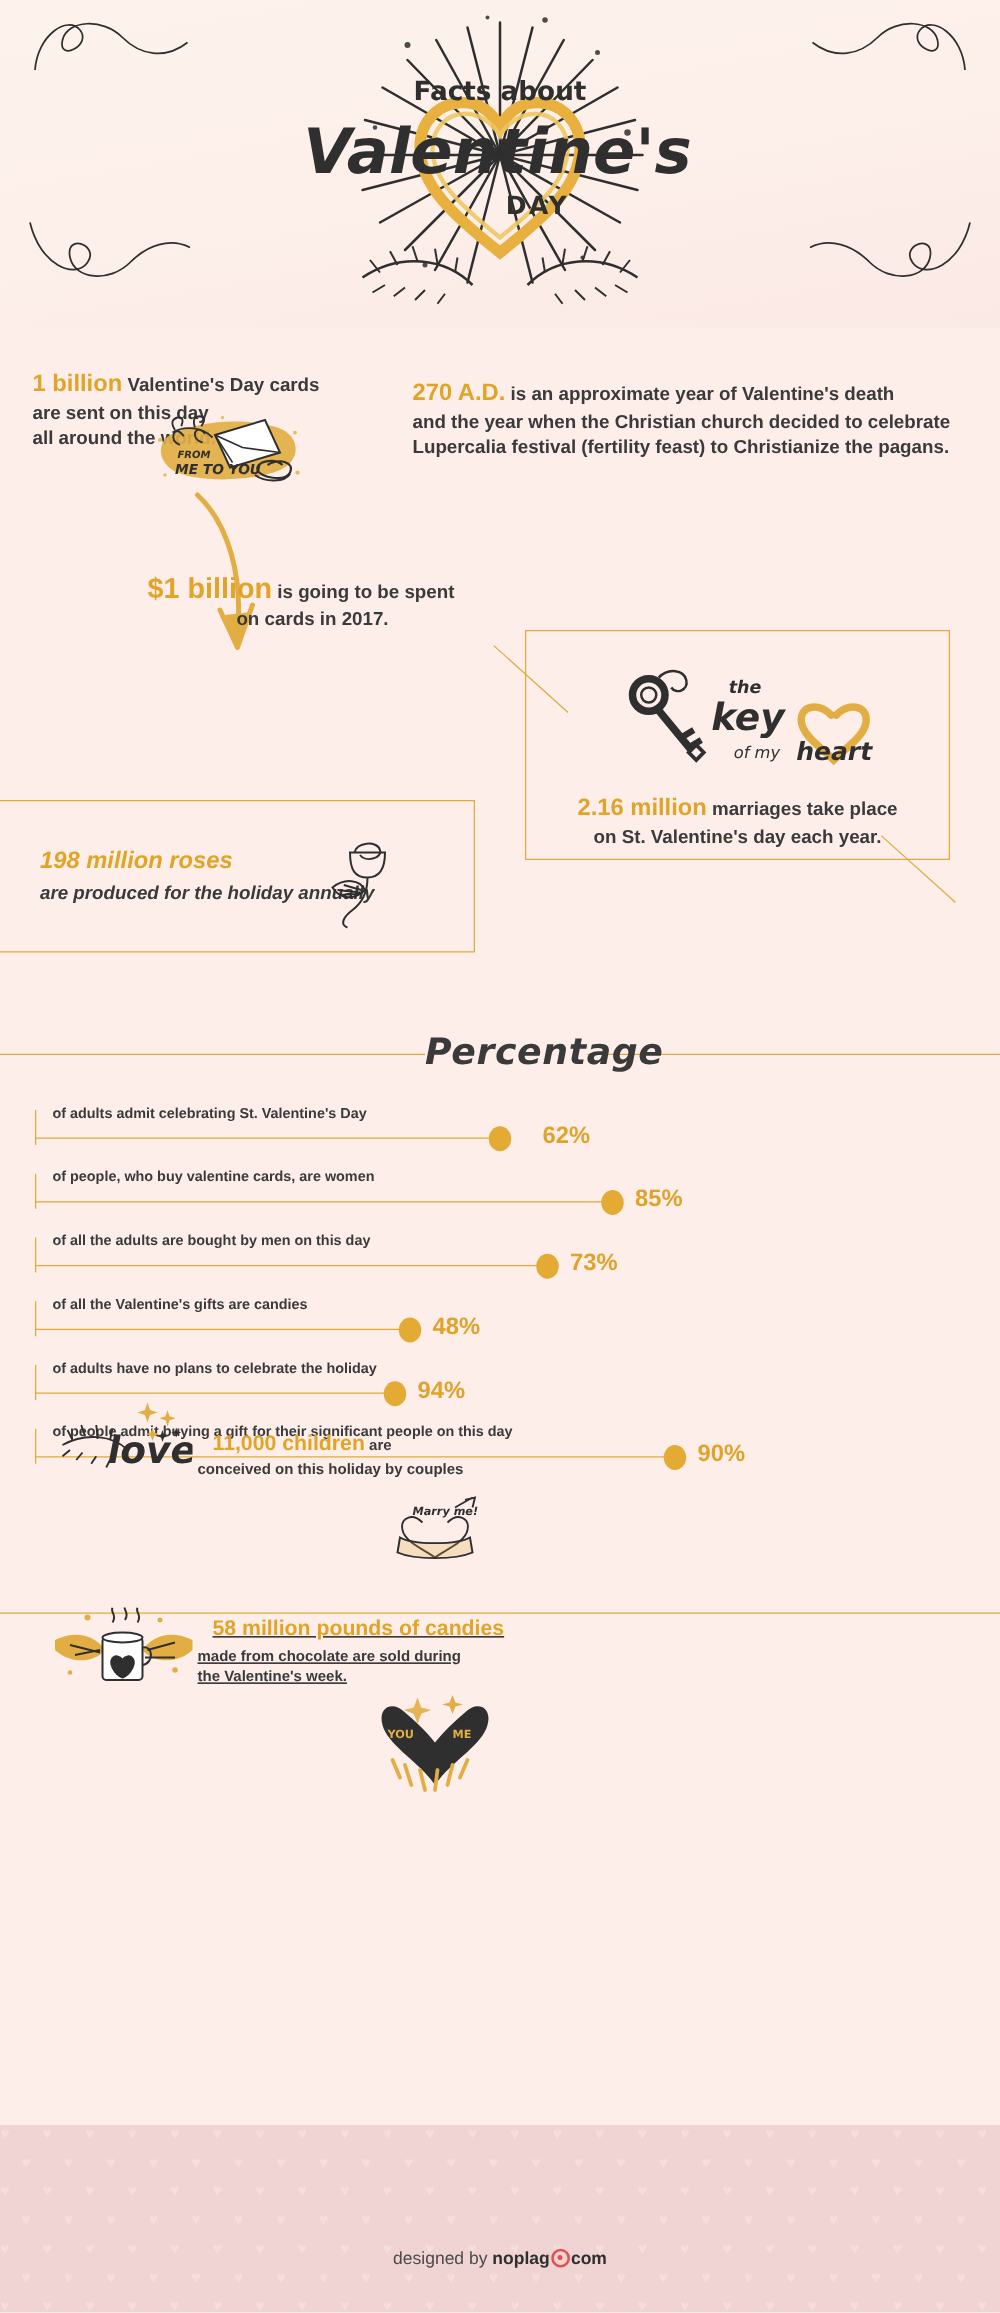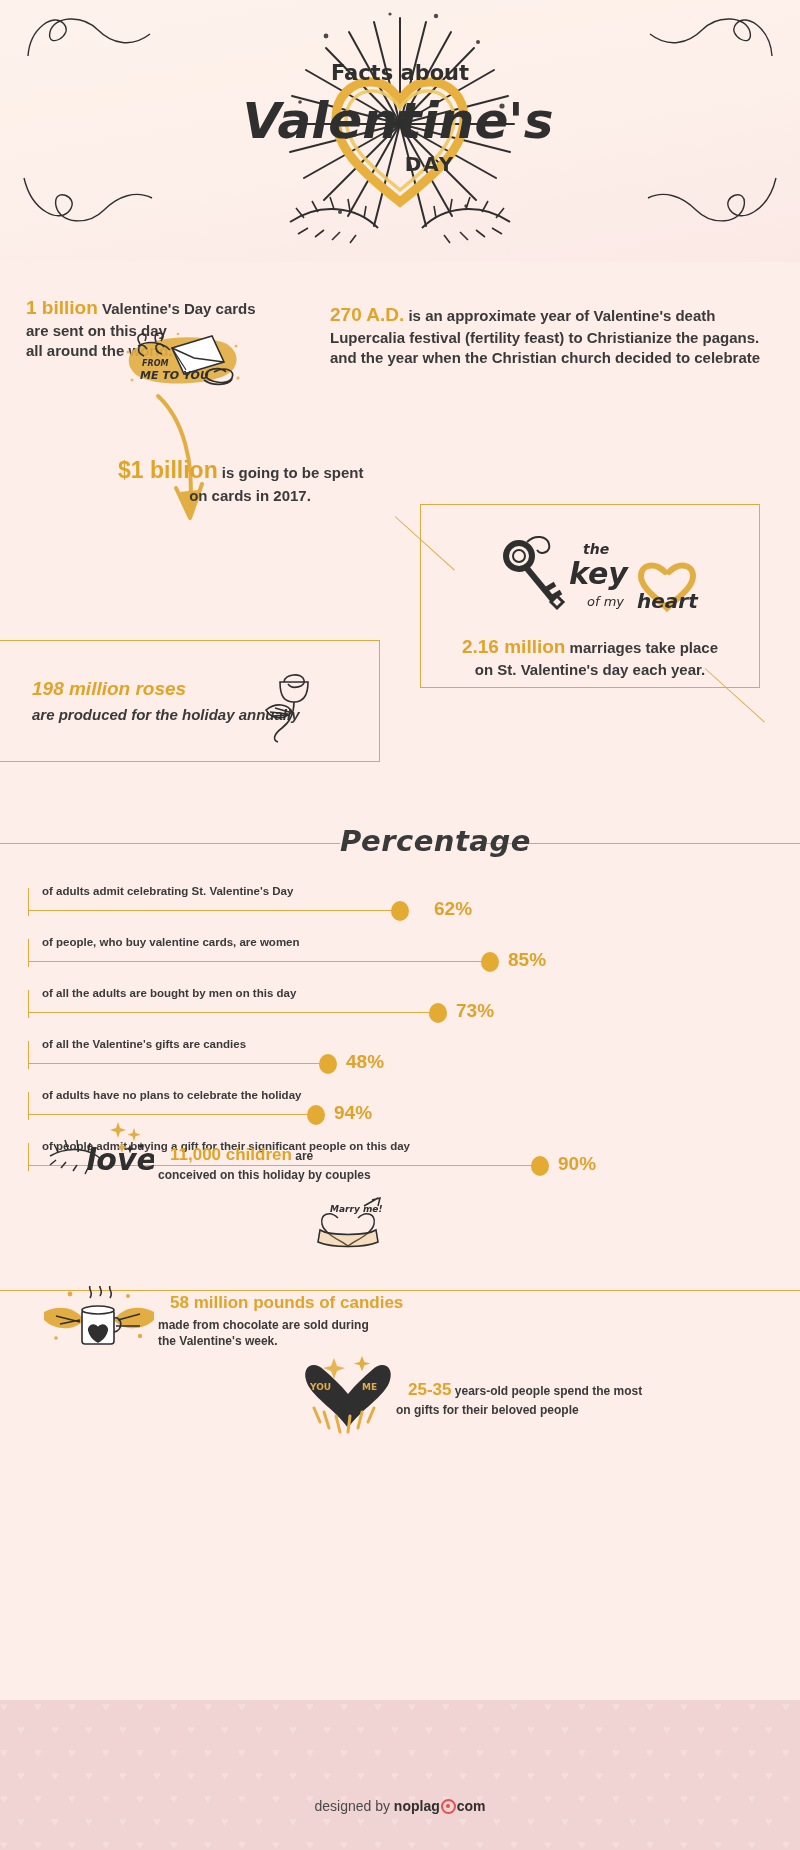--- a/index.html
+++ b/index.html
@@ -207,22 +207,22 @@
   <svg style="position:absolute;left:150px;top:392px;" width="70" height="145" viewBox="0 0 70 145">
     <path d="M8,4 C34,28 44,72 40,112" fill="none" stroke="#e2ae44" stroke-width="4" stroke-linecap="round"></path>
     <path d="M26,96 L40,126 L52,92" fill="none" stroke="#e2ae44" stroke-width="4" stroke-linecap="round" stroke-linejoin="round"></path>
     <path d="M30,100 L40,124 L48,98 Z" fill="#e2ae44"></path>
   </svg>
 
   <div class="fact" style="left:330px;top:302px;width:450px;">
     <div class="l1">
       <span class="big" style="font-size:19px;">270 A.D.</span><span class="dark"> is an approximate year of Valentine's death</span>
     </div>
+    <div class="l1 dark">and the year when the Christian church decided to celebrate</div>
     <div class="l1 dark">Lupercalia festival (fertility feast) to Christianize the pagans.</div>
-    <div class="l1 dark">and the year when the Christian church decided to celebrate</div>
   </div>
 
   <div class="fact" style="left:118px;top:455px;width:300px;">
     <div class="l1">
       <span class="big" style="font-size:23px;">$1 billion</span><span class="dark"> is going to be spent</span>
     </div>
     <div class="l1 dark" style="text-align:center;padding-right:36px;">on cards in 2017.</div>
   </div>
 
   <div class="goldbox" style="left:420px;top:504px;width:340px;height:184px;"></div>
@@ -362,45 +362,39 @@
     </g>
     <g fill="none" stroke="#2f2f2f" stroke-width="1.6">
       <path d="M16,30 l24,6 M20,38 l20,-4 M78,34 l22,-6 M76,40 l24,0"></path>
       <rect x="42" y="24" width="32" height="34" rx="3" fill="#ffffff"></rect>
       <path d="M74,32 c8,-2 10,12 0,14"></path>
       <ellipse cx="58" cy="24" rx="16" ry="4" fill="#ffffff"></ellipse>
       <path d="M50,48 c-4,-8 4,-12 8,-6 c4,-6 12,-2 8,6 c-3,6 -8,8 -8,8 c0,0 -5,-2 -8,-8 Z" fill="#2f2f2f"></path>
       <path d="M50,12 c4,-6 -2,-8 0,-12 M60,10 c4,-6 -2,-8 0,-12 M70,12 c4,-6 -2,-8 0,-12"></path>
     </g>
   </svg>
-  <div class="bfact" style="left:158px;top:1292px;width:330px;">
+  <div class="bfact" style="left:158px;top:1292px;width:330px;text-decoration:underline;">
     <div class="h big">58 million pounds of candies</div>
     <div class="s dark" style="margin-top:2px;">made from chocolate are sold during</div>
     <div class="s dark">the Valentine's week.</div>
   </div>
 
   <svg style="position:absolute;left:300px;top:1350px;" width="98" height="86" viewBox="0 0 98 86">
     <g fill="#2f2f2f">
       <path d="M24,20 C14,10 2,16 6,30 C10,46 36,60 48,78 C60,60 86,46 90,30 C94,16 82,10 72,20
                C64,27 56,34 48,44 C40,34 32,27 24,20 Z"></path>
     </g>
     <g fill="#e2ae44">
       <path d="M34,8 l3,8 l8,2 l-8,3 l-3,8 l-3,-8 l-8,-3 l8,-2 Z" opacity=".9"></path>
       <path d="M62,6 l2.4,6 l6,1.6 l-6,1.6 l-2.4,6 l-2.4,-6 l-6,-1.6 l6,-1.6 Z"></path>
       <path d="M14,58 l6,14 M24,62 l5,16 M36,66 l4,16 M50,66 l-2,16 M62,62 l-4,16 M74,58 l-6,14" stroke="#e2ae44" stroke-width="3" fill="none" stroke-linecap="round"></path>
     </g>
     <text x="10" y="40" font-family="DejaVu Sans, sans-serif" font-size="9" font-weight="bold" fill="#e2ae44">YOU</text>
     <text x="62" y="40" font-family="DejaVu Sans, sans-serif" font-size="9" font-weight="bold" fill="#e2ae44">ME</text>
   </svg>
-  <div class="bfact" style="left:396px;top:1379px;width:330px;">
-    <div class="h">
-      <span class="big">25-35</span><span class="dark" style="font-size:12px;"> years-old people spend the most</span>
-    </div>
-    <div class="s dark">on gifts for their beloved people</div>
-  </div>
 
   <div class="footer">
     <div class="hearts" id="heart-pattern">
         <span class="hp" style="left:0px;top:0px;">♥</span>
         <span class="hp" style="left:34px;top:0px;">♥</span>
         <span class="hp" style="left:68px;top:0px;">♥</span>
         <span class="hp" style="left:102px;top:0px;">♥</span>
         <span class="hp" style="left:136px;top:0px;">♥</span>
         <span class="hp" style="left:170px;top:0px;">♥</span>
         <span class="hp" style="left:204px;top:0px;">♥</span>

